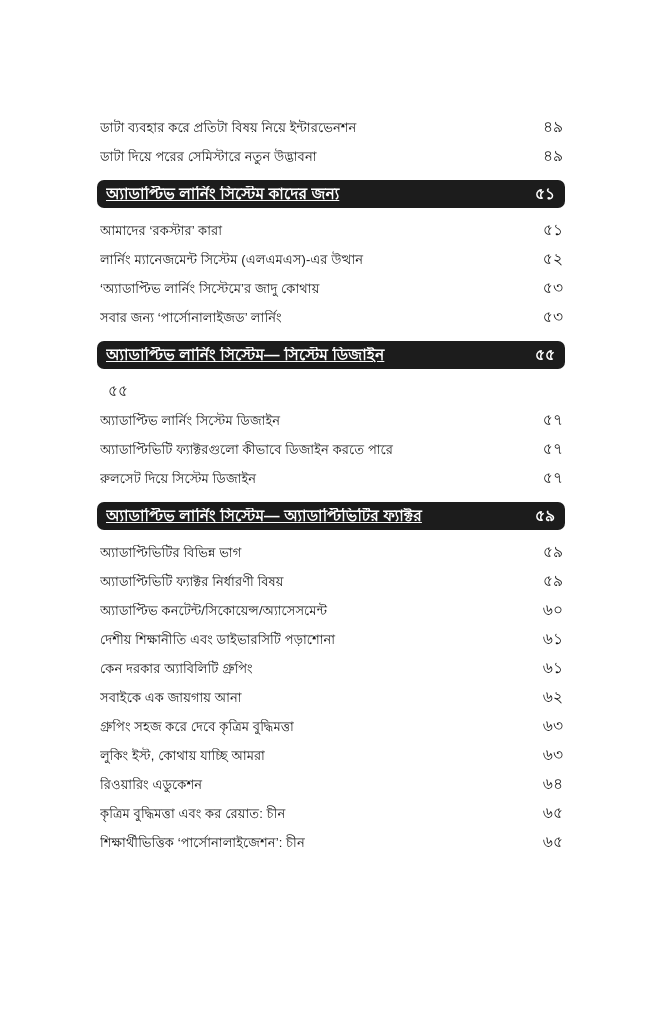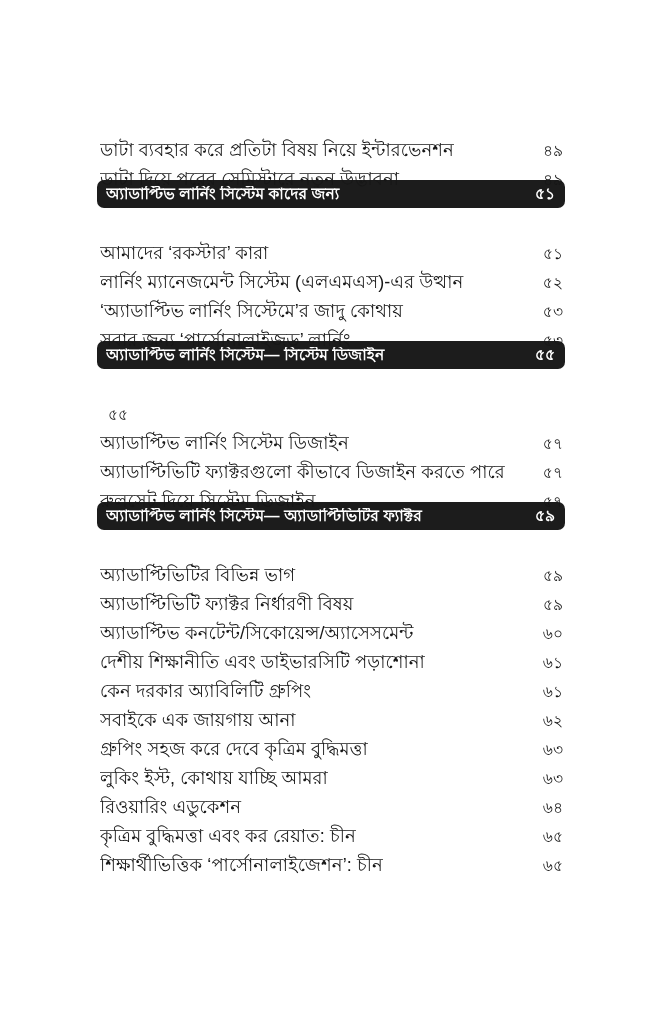--- a/index.html
+++ b/index.html
@@ -36,37 +36,36 @@
   .toc-row {
     display: flex;
     align-items: baseline;
     justify-content: space-between;
     height: 29px;
     line-height: 29px;
     padding: 0 2px 0 3px;
     box-sizing: border-box;
   }
   .toc-row .entry-title {
-    font-size: 18px;
+    font-size: 13px;
     font-weight: 400;
     letter-spacing: 0.1px;
     color: #171717;
     white-space: nowrap;
     overflow: hidden;
     text-overflow: ellipsis;
     padding-right: 12px;
   }
   .toc-row .entry-page {
     font-size: 15.5px;
     font-weight: 400;
     color: #171717;
     flex: 0 0 auto;
     text-align: right;
     min-width: 28px;
-    margin-top: 24px;
   }
 
   
   .toc-section {
     display: flex;
     align-items: center;
     justify-content: space-between;
     background: #1c1c1c;
     color: #ffffff;
     border-radius: 7px;
@@ -78,20 +77,21 @@
   }
   .toc-section .section-title {
     font-size: 15.5px;
     font-weight: 700;
     letter-spacing: 0.1px;
     color: #ffffff;
     white-space: nowrap;
     overflow: hidden;
     padding-right: 12px;
     line-height: 1;
+    text-decoration: underline;
   }
   .toc-section .section-page {
     font-size: 15.5px;
     font-weight: 700;
     color: #ffffff;
     flex: 0 0 auto;
     text-align: right;
     min-width: 26px;
     line-height: 1;
   }

